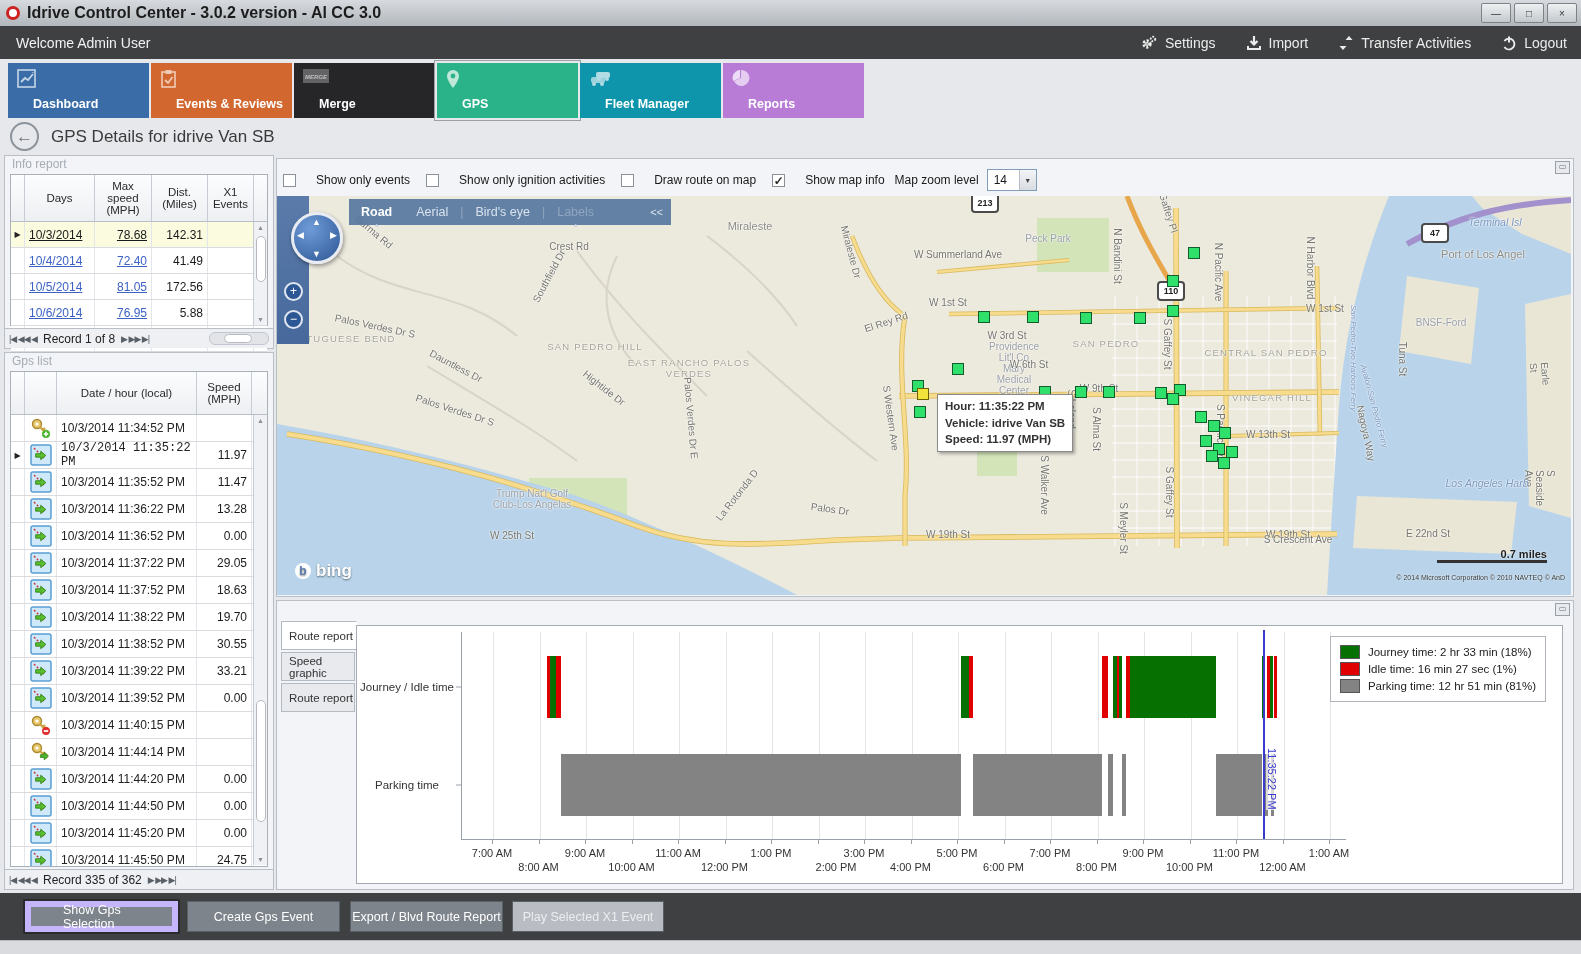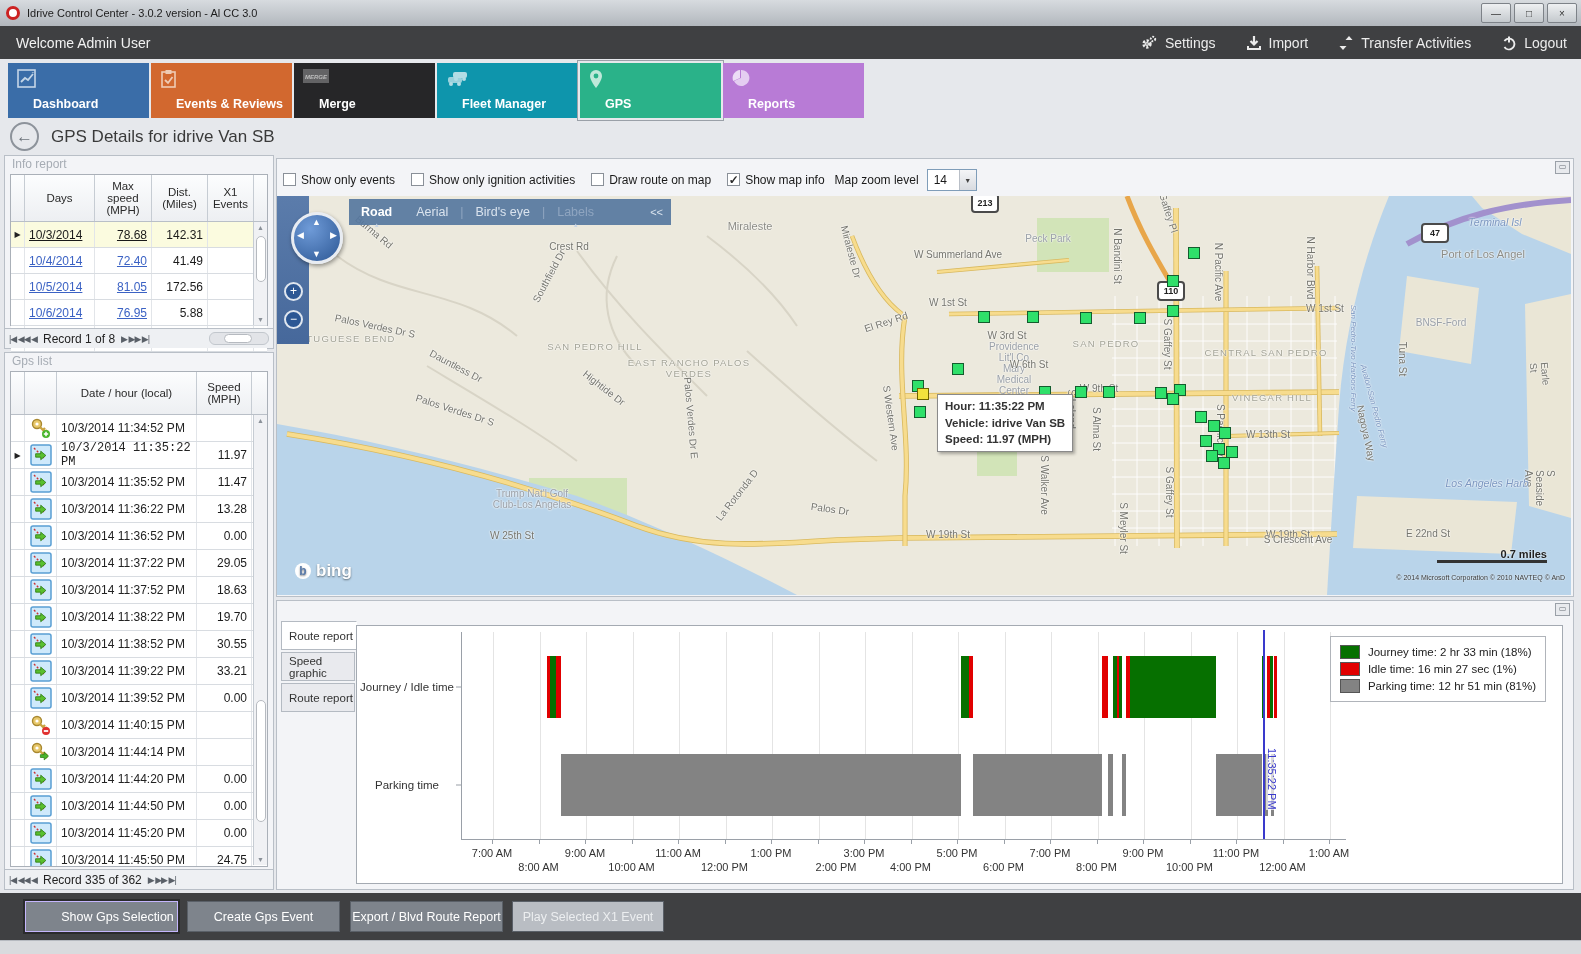--- a/index.html
+++ b/index.html
@@ -4,21 +4,21 @@
 <style>
   html,body{margin:0;padding:0;background:#9aa0a6;}
   .app{position:relative;width:1581px;height:954px;background:#e6e8ec;overflow:hidden;
        font-family:"Liberation Sans",sans-serif;font-size:12px;color:#222;}
   .abs{position:absolute;}
 
   
   .titlebar{position:absolute;left:0;top:0;width:100%;height:26px;
     background:linear-gradient(#d7dbdf,#b2b7bd);border-bottom:1px solid #82878d;display:flex;align-items:center;}
   .app-icon{width:14px;height:14px;border:3px solid #cc2222;border-radius:50%;margin:0 7px 0 6px;background:#fff;box-sizing:border-box;}
-  .titlebar .title{font-weight:normal;font-size:11px;color:#1c1c1c;text-align:center;}
+  .titlebar .title{font-weight:bold;font-size:16px;color:#1c1c1c;text-align:center;}
   .winbtns{position:absolute;right:4px;top:3px;display:flex;gap:3px;}
   .winbtn{width:28px;height:18px;border:1px solid #7d8288;background:linear-gradient(#eef0f2,#c4c9cd);
     display:flex;align-items:center;justify-content:center;font-size:10px;color:#333;border-radius:2px;}
 
   
   .menubar{position:absolute;left:0;top:26px;width:100%;height:33px;background:#3f4042;display:flex;align-items:center;}
   .welcome{color:#f2f2f2;font-size:14px;margin-left:16px;}
   .menu-items{position:absolute;right:14px;top:0;height:100%;display:flex;align-items:center;gap:30px;}
   .menu-item{display:flex;align-items:center;gap:7px;color:#ececec;font-size:14px;cursor:default;}
   .menu-item svg{display:block;}
@@ -58,21 +58,21 @@
     display:flex;align-items:center;font-size:12px;color:#222;box-sizing:border-box;padding:0 4px;gap:6px;}
   .pager .nav{color:#5a6068;font-size:9px;letter-spacing:-1px;}
   .hscroll{margin-left:auto;width:58px;height:11px;background:#e2e4e8;border:1px solid #c2c7cd;border-radius:6px;position:relative;}
   .hscroll .thumb{position:absolute;left:14px;top:1px;width:26px;height:7px;background:#fff;border:1px solid #b6bac0;border-radius:5px;}
   .vscroll{position:absolute;top:0;right:0;width:13px;background:#f0f1f4;border-left:1px solid #c6ccd3;}
   .vthumb{position:absolute;left:2px;width:8px;background:#fff;border:1px solid #b6bac0;border-radius:5px;}
   .varr{position:absolute;left:0;width:100%;text-align:center;font-size:7px;color:#8a9098;}
 
   
   .map-toolbar{position:absolute;left:6px;top:10px;display:flex;align-items:center;gap:16px;font-size:12px;color:#1a1a1a;}
-  .cb{display:flex;align-items:flex-start;gap:5px;}
+  .cb{display:flex;align-items:flex-end;gap:20px;}
   .cbbox{width:13px;height:13px;border:1px solid #8a9098;background:#fff;display:flex;align-items:center;justify-content:center;
      font-size:12px;font-weight:bold;color:#2a2a2a;box-sizing:border-box;}
   .ddl{width:48px;height:20px;border:1px solid #7f9db9;background:#fff;display:flex;align-items:center;position:relative;}
   .ddl .val{margin-left:6px;}
   .ddl .arr{position:absolute;right:0;top:0;width:16px;height:100%;background:linear-gradient(#f4f5f7,#d8dbe0);
      border-left:1px solid #b9bfc7;display:flex;align-items:center;justify-content:center;font-size:7px;color:#444;}
   .map-viewport{position:absolute;left:0;top:37px;width:1294px;height:399px;background:#ece9dd;overflow:hidden;}
   .map-label{position:absolute;white-space:pre-line;text-shadow:0 0 2px #fff,0 0 2px #fff;transform:translate(-50%,-50%);}
   .ml-road{font-size:10px;color:#75756e;}
   .ml-place{font-size:11px;color:#8c8c86;}
@@ -123,21 +123,21 @@
   .legend{position:absolute;right:16px;top:10px;border:1px solid #b0b4ba;background:#fff;padding:5px 9px;z-index:5;}
   .leg-item{display:flex;align-items:center;gap:8px;font-size:11.5px;color:#222;margin:3px 0;}
   .leg-sw{width:20px;height:14px;border:1px solid #555;box-sizing:border-box;}
   .cursorline{position:absolute;top:0;width:2px;background:#3a3acc;z-index:4;}
   .cursorlabel{position:absolute;writing-mode:vertical-rl;font-size:11px;color:#3a3acc;background:rgba(255,255,255,.7);z-index:4;}
 
   
   .bottombar{position:absolute;left:0;top:893px;width:100%;height:47px;background:#3f4042;}
   .bbtn{position:absolute;top:8px;height:31px;color:#fff;font-size:12.5px;display:flex;align-items:center;justify-content:center;
      background:#7e848c;border:1px solid #5a6068;box-sizing:border-box;}
-  .bbtn.focused{border:1px solid #c4b5fd;box-shadow:0 0 0 2px #2a2b2c;padding-left:32px;}
+  .bbtn.focused{border:6px solid #c4b5fd;box-shadow:0 0 0 2px #2a2b2c;padding-left:32px;}
   .bbtn.disabled{background:#b9bdc3;color:#eceef0;}
   .statusbar{position:absolute;left:0;top:940px;width:100%;height:14px;background:#d9dbde;border-top:1px solid #b6bac0;}
 </style>
 </head>
 <body>
 
 <div class="app">
 
   <div class="titlebar">
     <span class="app-icon"></span>
@@ -211,39 +211,39 @@
           </svg></span>
         <span class="tlabel">Events &amp; Reviews</span>
       </div>
       <div class="tab" style="background: rgb(38, 38, 40);">
         <span class="ticon"><svg width="26" height="14" viewBox="0 0 26 14">
             <rect x="0" y="0" width="26" height="14" fill="#6e6e70"></rect>
             <text x="13" y="10" font-size="6" fill="#d8d8d8" text-anchor="middle" font-family="Liberation Sans,sans-serif" font-style="italic" font-weight="bold">MERGE</text>
           </svg></span>
         <span class="tlabel">Merge</span>
       </div>
+      <div class="tab selected" style="background: rgb(42, 178, 137);">
+        <span class="ticon"><svg width="14" height="20" viewBox="0 0 14 20">
+            <path d="M7 1a6 6 0 0 1 6 6c0 4.5-6 12-6 12S1 11.5 1 7a6 6 0 0 1 6-6z" fill="#d9f2e8"></path>
+            <circle cx="7" cy="7" r="2.4" fill="#2ab289"></circle>
+          </svg></span>
+        <span class="tlabel">GPS</span>
+      </div>
       <div class="tab" style="background: rgb(14, 149, 172);">
         <span class="ticon"><svg width="24" height="18" viewBox="0 0 24 18">
             <g fill="#cfe9ee">
               <rect x="7" y="3" width="14" height="6" rx="2"></rect>
               <circle cx="10" cy="10" r="2"></circle>
               <circle cx="18" cy="10" r="2"></circle>
               <rect x="2" y="8" width="14" height="6" rx="2" opacity=".85"></rect>
               <circle cx="5" cy="15" r="2"></circle>
               <circle cx="13" cy="15" r="2"></circle>
             </g>
           </svg></span>
         <span class="tlabel">Fleet Manager</span>
-      </div>
-      <div class="tab selected" style="background: rgb(42, 178, 137);">
-        <span class="ticon"><svg width="14" height="20" viewBox="0 0 14 20">
-            <path d="M7 1a6 6 0 0 1 6 6c0 4.5-6 12-6 12S1 11.5 1 7a6 6 0 0 1 6-6z" fill="#d9f2e8"></path>
-            <circle cx="7" cy="7" r="2.4" fill="#2ab289"></circle>
-          </svg></span>
-        <span class="tlabel">GPS</span>
       </div>
       <div class="tab" style="background: rgb(184, 123, 214);">
         <span class="ticon"><svg width="18" height="18" viewBox="0 0 18 18">
             <path d="M9 9V1a8 8 0 1 1-7 11z" fill="#ecdcf6"></path>
             <path d="M8 8V0A8 8 0 0 0 1.2 11z" fill="#f6eefc" transform="translate(0 1)"></path>
           </svg></span>
         <span class="tlabel">Reports</span>
       </div>
     </div>
 

